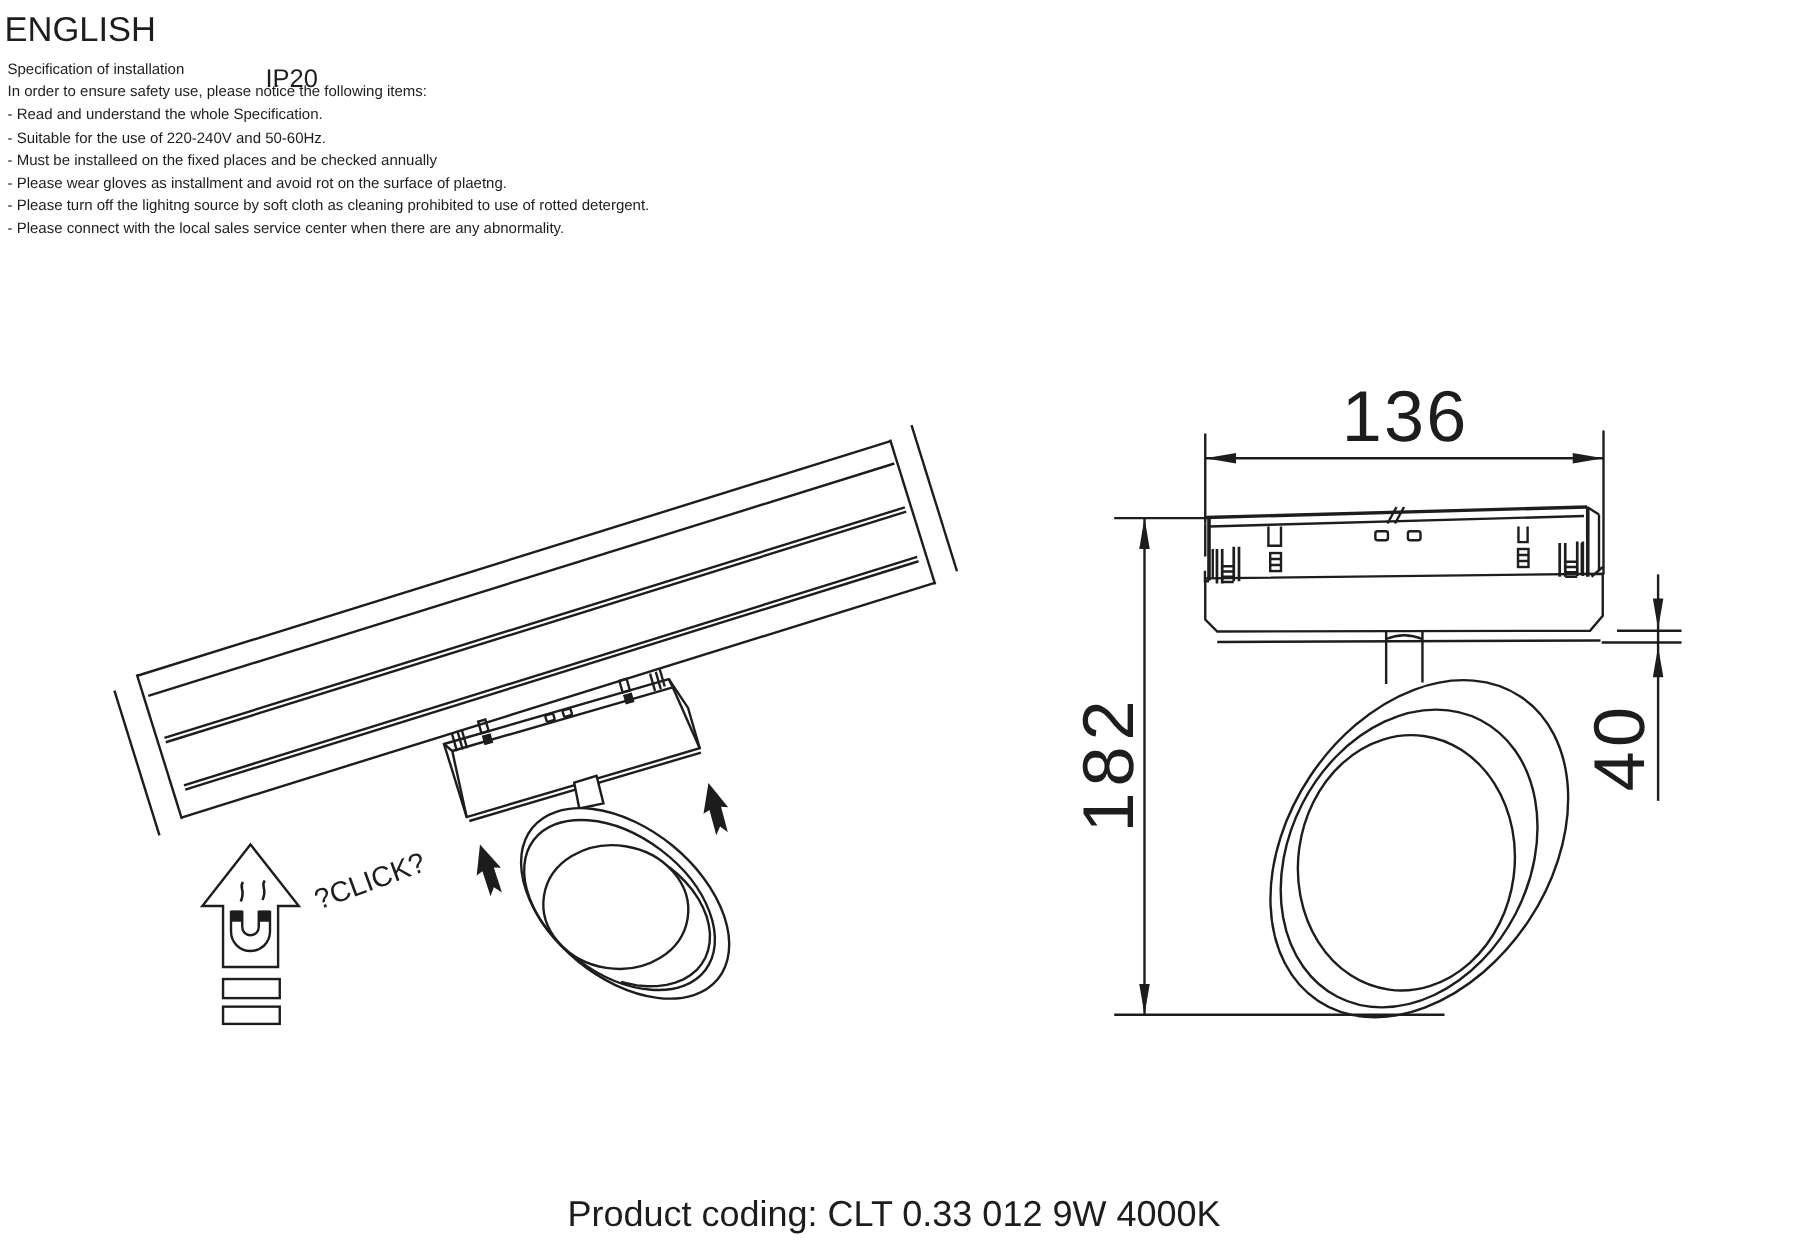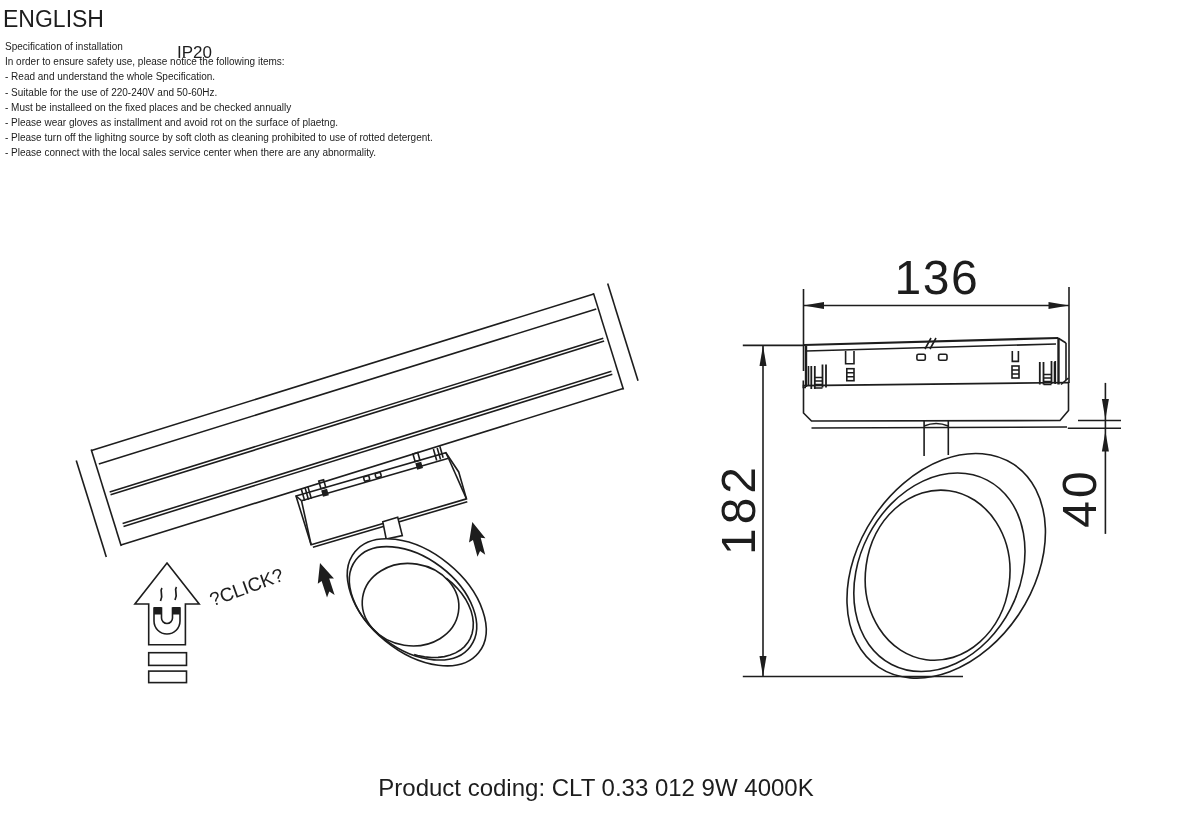--- a/index.html
+++ b/index.html
@@ -13,21 +13,21 @@
   <div class="abs" style="left:5px;top:39px;font-size:10px;line-height:15.2px;">
     Specification of installation<br>
     In order to ensure safety use, please notice the following items:<br>
     - Read and understand the whole Specification.<br>
     - Suitable for the use of 220-240V and 50-60Hz.<br>
     - Must be installeed on the fixed places and be checked annually<br>
     - Please wear gloves as installment and avoid rot on the surface of plaetng.<br>
     - Please turn off the lighitng source by soft cloth as cleaning prohibited to use of rotted detergent.<br>
     - Please connect with the local sales service center when there are any abnormality.
   </div>
-  <div class="abs" style="left:0;width:1192px;top:776px;font-size:24px;line-height:1;text-align:center;">Product coding: CLT 0.33 012 9W 4000K</div>
+  <div class="abs" style="left:0;width:1192px;top:798px;font-size:24px;line-height:1;text-align:center;">Product coding: CLT 0.33 012 9W 4000K</div>
 
   <svg class="abs" style="left:0;top:0;" width="1200" height="828" viewBox="0 0 1200 828" fill="none" stroke="#1d1d1d" stroke-width="1.6" text-rendering="geometricPrecision">
 
     <g transform="translate(91.5,450.5) rotate(-17.3)">
       <line x1="0" y1="0" x2="526" y2="0"></line>
       <line x1="3" y1="15" x2="524" y2="15"></line>
       <line x1="5" y1="45" x2="522" y2="45"></line>
       <line x1="5" y1="48" x2="522" y2="48"></line>
       <line x1="8" y1="79" x2="520" y2="79"></line>
       <line x1="8" y1="82" x2="520" y2="82"></line>

